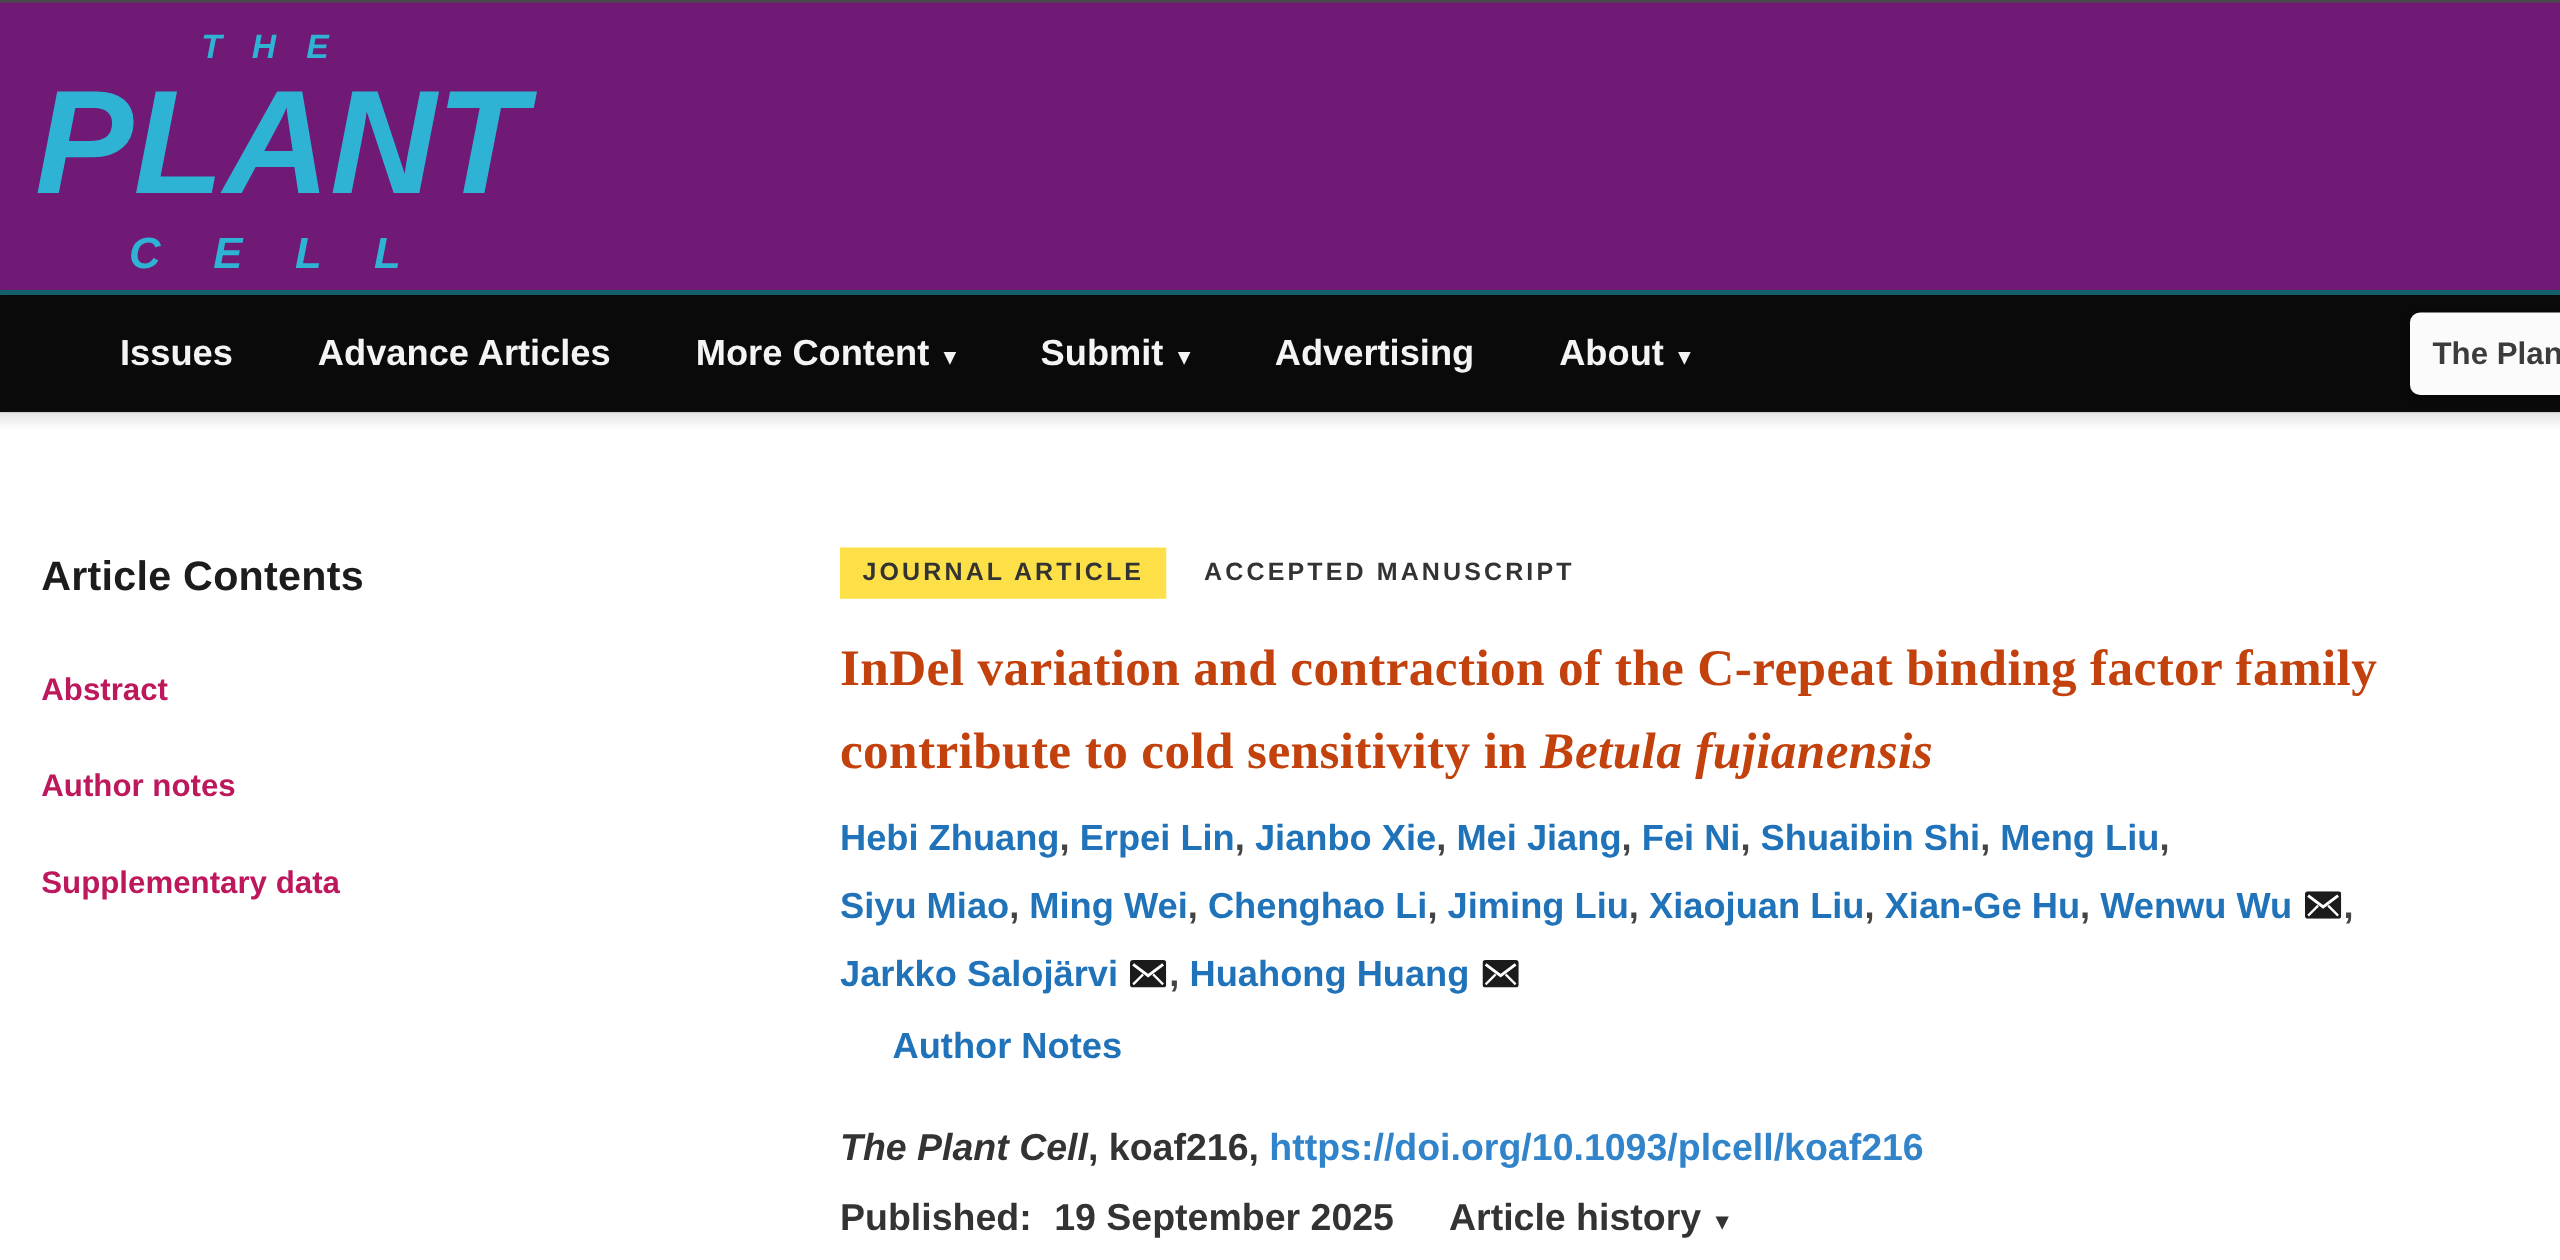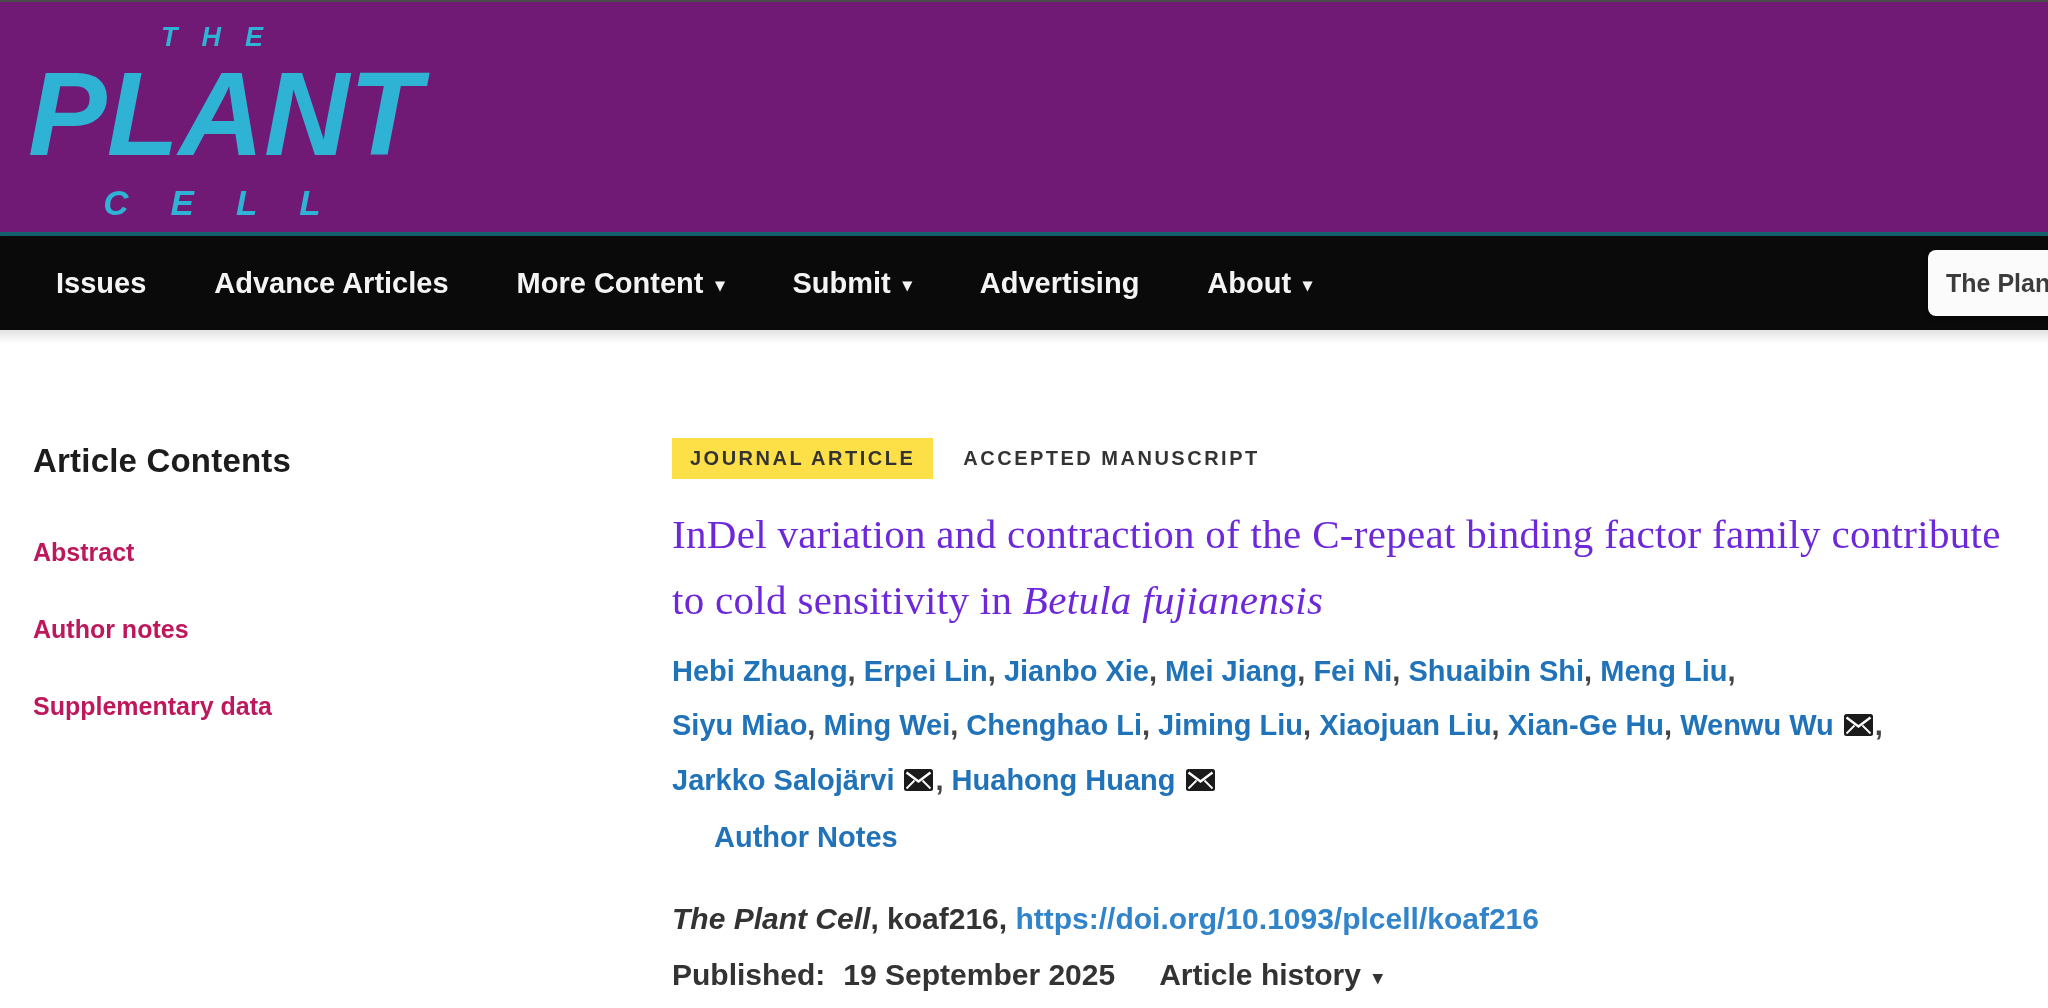--- a/index.html
+++ b/index.html
@@ -18,21 +18,21 @@
   .logo-the  { font-size:27px; font-weight:700; letter-spacing:24px; text-indent:24px;
                line-height:1; }
   .logo-plant{ font-size:118px; font-weight:700; letter-spacing:0px; line-height:1;
                margin-top:4px; }
   .logo-cell { font-size:35px; font-weight:700; letter-spacing:42px; text-indent:42px;
                line-height:1; margin-top:12px; }
 
   
   .navbar {
     position:relative; width:100%; height:94px; background:#0a0a0a;
-    display:flex; align-items:center; gap:68px; padding-left:56px;
+    display:flex; align-items:center; gap:68px; padding-left:96px;
     box-shadow:0 4px 8px rgba(0,0,0,0.25);
   }
   .nav-item { color:#f4f4f4; font-size:29px; font-weight:700; text-decoration:none;
               display:flex; align-items:center; gap:12px; cursor:pointer; white-space:nowrap; }
   .nav-item .tri { font-size:18px; position:relative; top:2px; }
   .search-box {
     position:absolute; right:-66px; top:14px; width:186px; height:66px;
     background:#fbfbfb; border-radius:8px; display:flex; align-items:center;
     padding-left:18px; cursor:text; box-shadow:0 2px 5px rgba(0,0,0,0.35);
   }
@@ -53,22 +53,22 @@
 
   
   .article { position:absolute; left:672px; top:108px; width:1380px; }
 
   .badge-row { display:flex; align-items:center; gap:30px; }
   .badge { background:#fde047; color:#333; font-size:20px; font-weight:700;
            letter-spacing:2.5px; padding:9px 18px; white-space:nowrap; }
   .ms-type { color:#333; font-size:20px; font-weight:700; letter-spacing:2.5px;
              white-space:nowrap; }
 
-  .title { font-family:"Liberation Serif", serif; font-weight:400; font-size:41px;
-           color:#6d28d9; line-height:1.62; margin-top:22px; max-width:1345px;
+  .title { font-family:"Liberation Serif", serif; font-weight:700; font-size:41px;
+           color:#c2410c; line-height:1.62; margin-top:22px; max-width:1345px;
            letter-spacing:0.3px; }
   .title i { font-style:italic; }
 
   .authors { margin-top:10px; font-size:29px; font-weight:700; line-height:1.88;
              color:#444; max-width:1380px; }
   .authors a.author { color:#2173b9; text-decoration:none; cursor:pointer; }
   .authors .sep { color:#444; }
   .env { display:inline-block; margin:0 2px 0 10px; position:relative; top:1px;
          cursor:pointer; line-height:0; }
 

